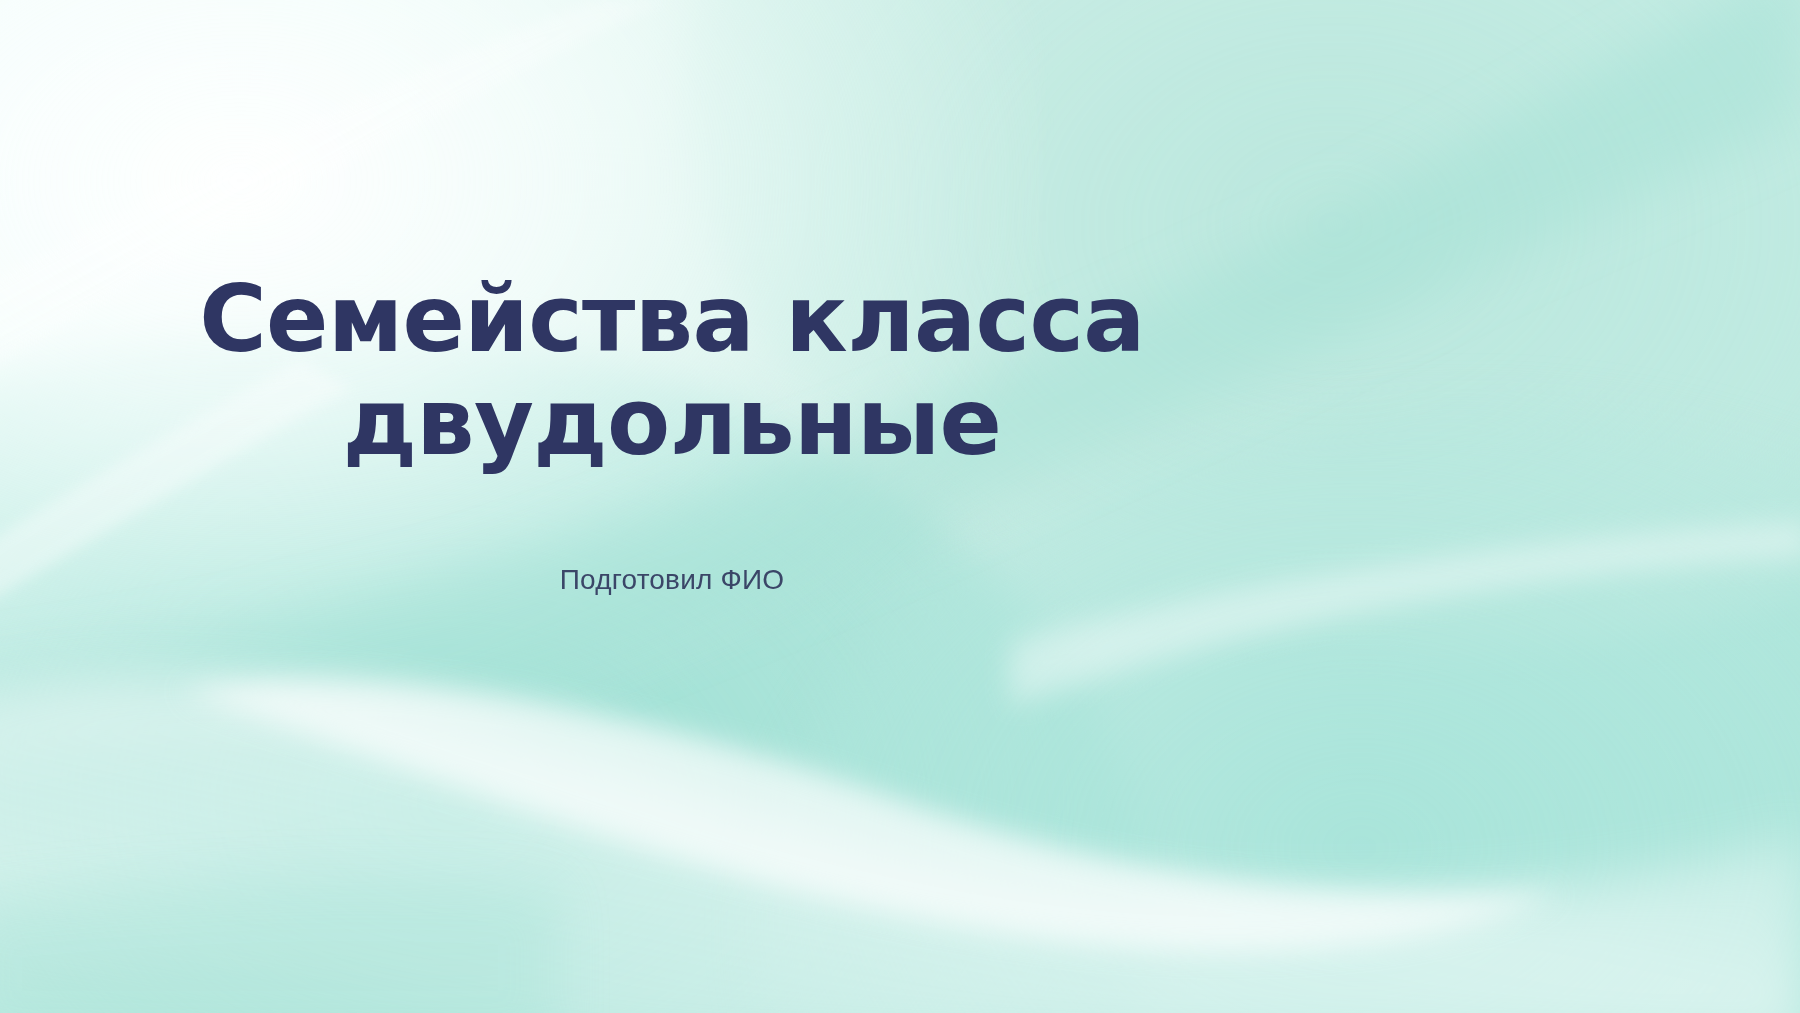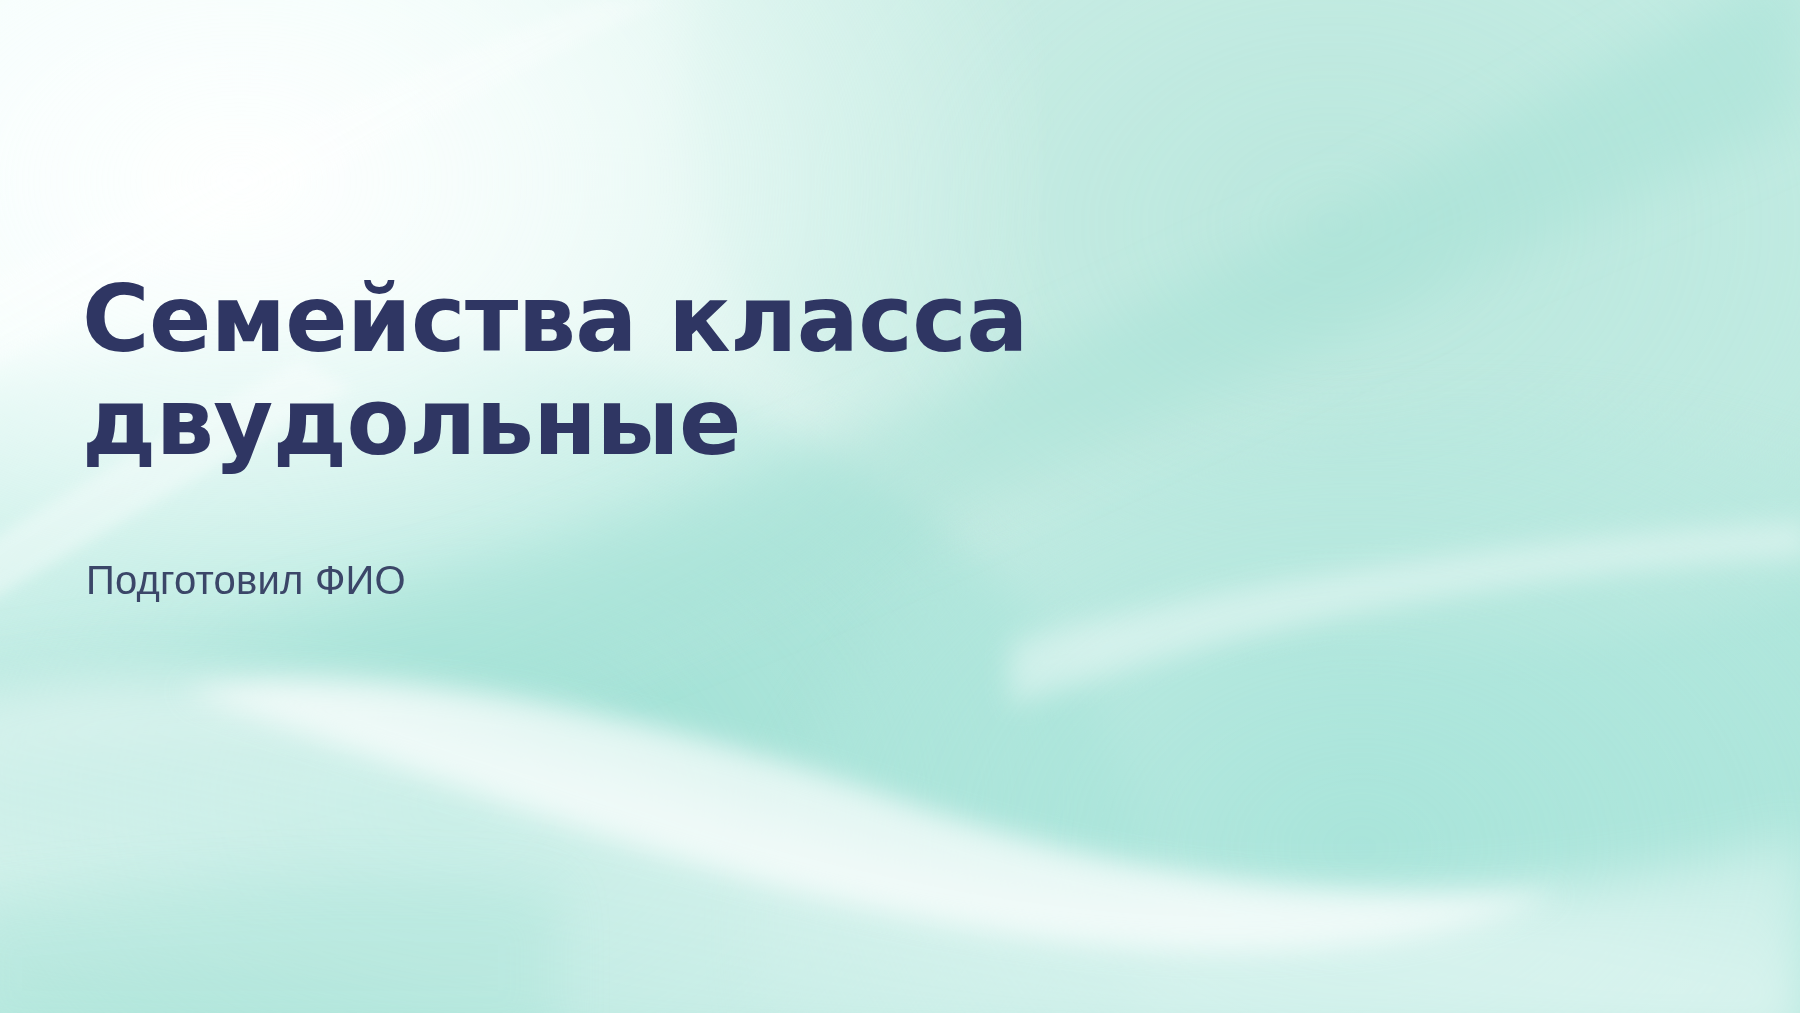--- a/index.html
+++ b/index.html
@@ -12,20 +12,21 @@
     font-family: "Liberation Sans", "DejaVu Sans", sans-serif;
   }
 
   .slide {
     position: relative;
     width: 1800px;
     height: 1013px;
     overflow: hidden;
     background: #22c55e;
     isolation: isolate;
+    text-align: center;
   }
 
   
   .bg-base {
     position: absolute;
     inset: 0;
     background:
       linear-gradient(118deg,
         #f2fcfa 0%,
         #eafaf6 14%,
@@ -120,25 +121,25 @@
     color: #2f3663;
     font-family: "DejaVu Sans", "Liberation Sans", sans-serif;
     font-size: 92px;
     font-weight: 700;
     line-height: 1.12;
     letter-spacing: -0.6px;
     white-space: pre-line;
   }
 
   .subtitle {
-    margin: 4px;
+    margin: 12px;
     padding-top: 76px;
     color: #3b4668;
     font-family: "Liberation Sans", "DejaVu Sans", sans-serif;
-    font-size: 40px;
+    font-size: 28px;
     font-weight: 400;
     line-height: 1.3;
     letter-spacing: 0.2px;
   }
 </style>
 </head>
 <body>
 
 <div class="slide">
 

